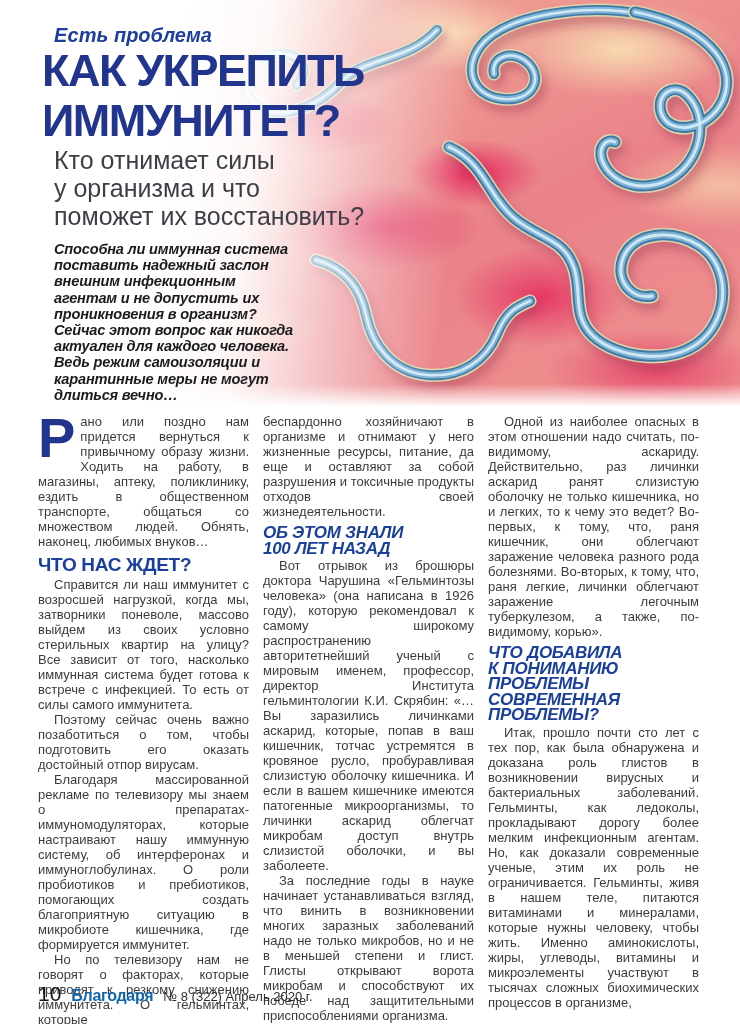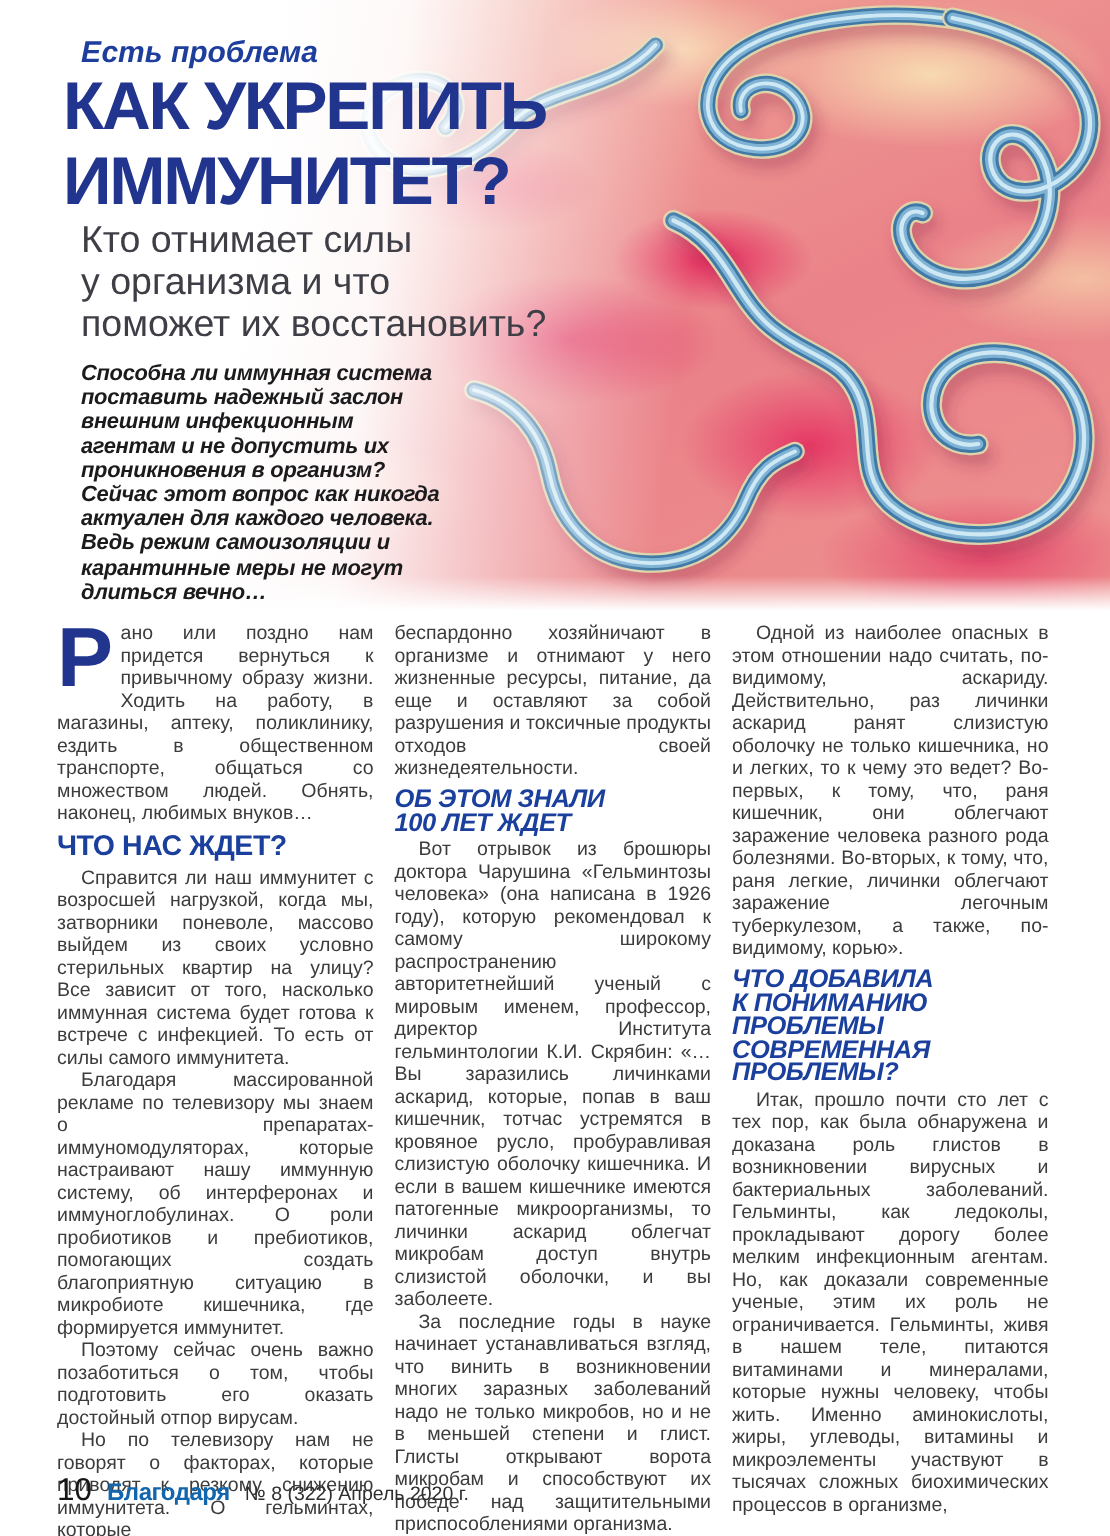--- a/index.html
+++ b/index.html
@@ -110,30 +110,30 @@
       <div>у организма и что</div>
       <div>поможет их восстановить?</div>
     </div>
     <div class="lead">Способна ли иммунная система поставить надежный заслон внешним инфекционным агентам и не допустить их проникновения в организм? Сейчас этот вопрос как никогда актуален для каждого человека. Ведь режим самоизоляции и карантинные меры не могут длиться вечно…</div>
   </div>
 
   <div class="col col1">
     <p class="flow"><span class="dropcap">Р</span><span>ано или поздно нам придется вернуться к привычному образу жизни. Ходить на работу, в магазины, аптеку, поликлинику, ездить в общественном транспорте, общаться со множеством людей. Обнять, наконец, любимых внуков…</span></p>
     <div class="colhead colhead-lg">ЧТО НАС ЖДЕТ?</div>
     <p class="ind flow">Справится ли наш иммунитет с возросшей нагрузкой, когда мы, затворники поневоле, массово выйдем из своих условно стерильных квартир на улицу? Все зависит от того, насколько иммунная система будет готова к встрече с инфекцией. То есть от силы самого иммунитета.</p>
+    <p class="ind flow">Поэтому сейчас очень важно позаботиться о том, чтобы подготовить его оказать достойный отпор вирусам.</p>
     <p class="ind flow">Благодаря массированной рекламе по телевизору мы знаем о препаратах-иммуномодуляторах, которые настраивают нашу иммунную систему, об интерферонах и иммуноглобулинах. О роли пробиотиков и пребиотиков, помогающих создать благоприятную ситуацию в микробиоте кишечника, где формируется иммунитет.</p>
-    <p class="ind flow">Поэтому сейчас очень важно позаботиться о том, чтобы подготовить его оказать достойный отпор вирусам.</p>
     <p class="ind flow">Но по телевизору нам не говорят о факторах, которые приводят к резкому снижению иммунитета. О гельминтах, которые</p>
   </div>
 
   <div class="col col2">
     <p class="flow">беспардонно хозяйничают в организме и отнимают у него жизненные ресурсы, питание, да еще и оставляют за собой разрушения и токсичные продукты отходов своей жизнедеятельности.</p>
     <div class="colhead colhead-sm">
       <div>ОБ ЭТОМ ЗНАЛИ</div>
-      <div>100 ЛЕТ ЖДЕТ</div>
+      <div>100 ЛЕТ НАЗАД</div>
     </div>
     <p class="ind flow">Вот отрывок из брошюры доктора Чарушина «Гельминтозы человека» (она написана в 1926 году), которую рекомендовал к самому широкому распространению авторитетнейший ученый с мировым именем, профессор, директор Института гельминтологии К.И. Скрябин: «…Вы заразились личинками аскарид, которые, попав в ваш кишечник, тотчас устремятся в кровяное русло, пробуравливая слизистую оболочку кишечника. И если в вашем кишечнике имеются патогенные микроорганизмы, то личинки аскарид облегчат микробам доступ внутрь слизистой оболочки, и вы заболеете.</p>
     <p class="ind flow">За последние годы в науке начинает устанавливаться взгляд, что винить в возникновении многих заразных заболеваний надо не только микробов, но и не в меньшей степени и глист. Глисты открывают ворота микробам и способствуют их победе над защитительными приспособлениями организма.</p>
   </div>
 
   <div class="col col3">
     <p class="ind flow">Одной из наиболее опасных в этом отношении надо считать, по-видимому, аскариду. Действительно, раз личинки аскарид ранят слизистую оболочку не только кишечника, но и легких, то к чему это ведет? Во-первых, к тому, что, раня кишечник, они облегчают заражение человека разного рода болезнями. Во-вторых, к тому, что, раня легкие, личинки облегчают заражение легочным туберкулезом, а также, по-видимому, корью».</p>
     <div class="colhead colhead-sm">
       <div>ЧТО ДОБАВИЛА</div>
       <div>К ПОНИМАНИЮ</div>

